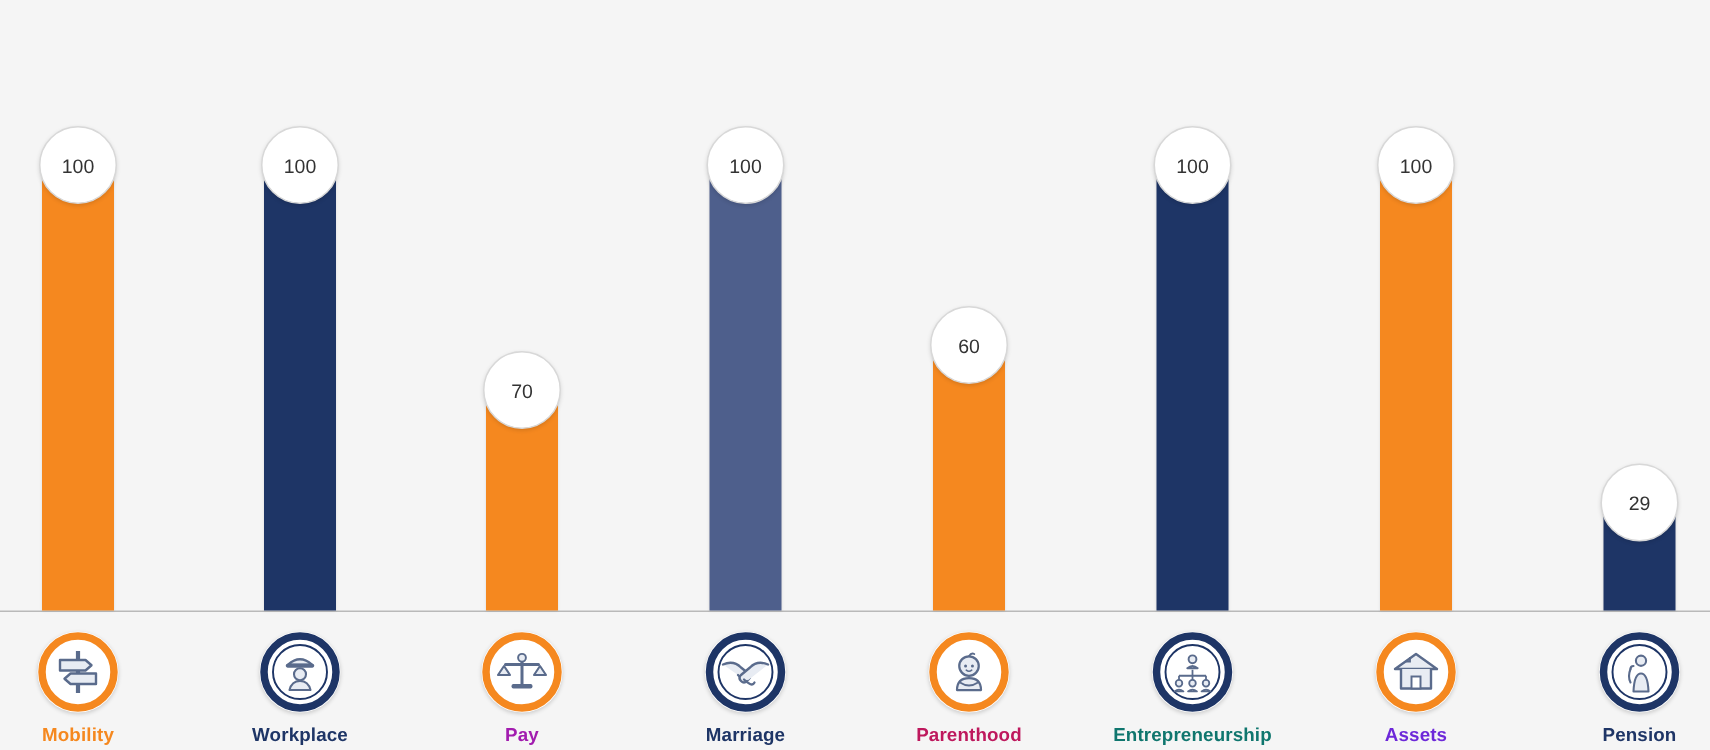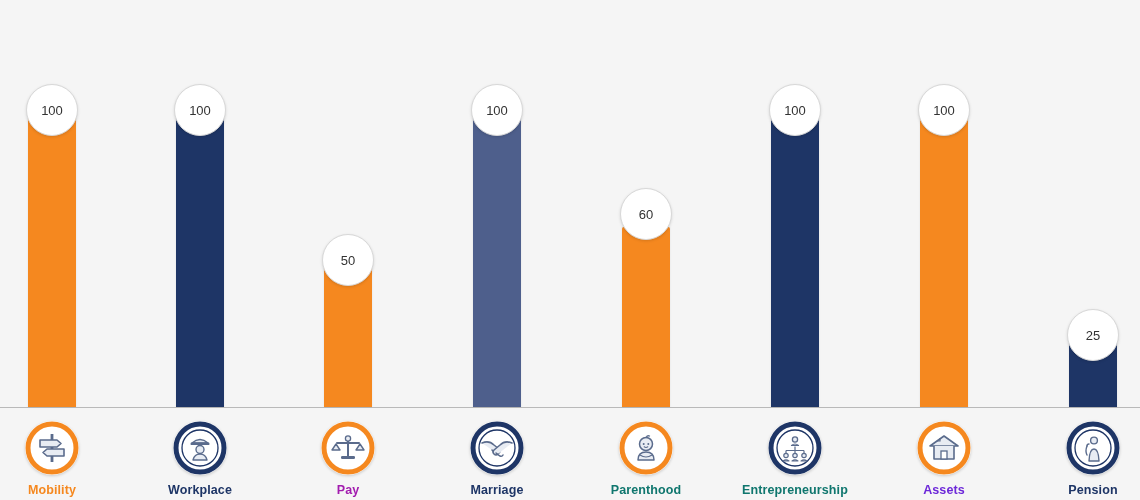--- a/index.html
+++ b/index.html
@@ -126,21 +126,21 @@
           <path d="M20 39 q1.5 -6 7 -6 q5.5 0 7 6 z" fill="#e8ecf3" stroke="#5a6b8c" stroke-width="1.4" stroke-linejoin="round"></path>
         </svg>
       </div>
     </div>
     <div class="cat-label" style="color:#1e3566;">Workplace</div>
   </div>
 
   <div class="col" style="left:274px;">
     <div class="bar" style="top: 257px; height: 150px; background: rgb(245, 136, 31);"></div>
     <div class="bubble" style="top: 234px;">
-      <span>50</span>
+      <span>70</span>
     </div>
     <div class="icon-wrap">
       <div class="icon-ring">
         <svg width="54" height="54" viewBox="0 0 54 54">
           <circle cx="27" cy="27" r="24" fill="#fff" stroke="#f5881f" stroke-width="5"></circle>
           <rect x="26" y="19" width="2" height="18" fill="#5a6b8c"></rect>
           <rect x="15" y="21" width="24" height="2" rx="1" fill="#5a6b8c"></rect>
           <path d="M15 23 l-4 6 h8 z" fill="#e8ecf3" stroke="#5a6b8c" stroke-width="1.4" stroke-linejoin="round"></path>
           <path d="M39 23 l-4 6 h8 z" fill="#e8ecf3" stroke="#5a6b8c" stroke-width="1.4" stroke-linejoin="round"></path>
           <rect x="20" y="35" width="14" height="3" rx="1.3" fill="#5a6b8c"></rect>
@@ -165,38 +165,38 @@
           <path d="M42 22 q-7 -3 -12 2 l-6 5 q-2 2 0 4 q2 2 4 0" fill="#e8ecf3" stroke="#5a6b8c" stroke-width="1.6" stroke-linejoin="round" stroke-linecap="round"></path>
           <path d="M26 32 q2 2 4 3 q2 1 3 -1" fill="none" stroke="#5a6b8c" stroke-width="1.5" stroke-linecap="round"></path>
         </svg>
       </div>
     </div>
     <div class="cat-label" style="color:#1e3566;text-align:center;">Marriage</div>
   </div>
 
   <div class="col" style="left:572px;">
     <div class="bar" style="top: 227px; height: 180px; background: rgb(245, 136, 31);"></div>
-    <div class="bubble" style="top: 188px;">
+    <div class="bubble" style="top: 204px;">
       <span>60</span>
     </div>
     <div class="icon-wrap">
       <div class="icon-ring">
         <svg width="54" height="54" viewBox="0 0 54 54">
           <circle cx="27" cy="27" r="24" fill="#fff" stroke="#f5881f" stroke-width="5"></circle>
           <circle cx="27" cy="23" r="6.5" fill="#e8ecf3" stroke="#5a6b8c" stroke-width="1.5"></circle>
           <circle cx="24.7" cy="23" r="1" fill="#5a6b8c"></circle>
           <circle cx="29.3" cy="23" r="1" fill="#5a6b8c"></circle>
           <path d="M25.2 25.8 q1.8 1.4 3.6 0" fill="none" stroke="#5a6b8c" stroke-width="1.1" stroke-linecap="round"></path>
           <path d="M27 16.5 q1.5 -2.5 3.5 -1.5" fill="none" stroke="#5a6b8c" stroke-width="1.3" stroke-linecap="round"></path>
           <path d="M19 39 q0 -8 8 -8 q8 0 8 8 z" fill="#e8ecf3" stroke="#5a6b8c" stroke-width="1.5" stroke-linejoin="round"></path>
           <path d="M21 34 q6 4 12 0" fill="none" stroke="#5a6b8c" stroke-width="1.2"></path>
         </svg>
       </div>
     </div>
-    <div class="cat-label" style="color:#0f766e;">Parenthood</div>
+    <div class="cat-label" style="color:#be185d;">Parenthood</div>
   </div>
 
   <div class="col" style="left:721px;">
     <div class="bar" style="top: 107px; height: 300px; background: rgb(30, 53, 102);"></div>
     <div class="bubble" style="top: 84px;">
       <span>100</span>
     </div>
     <div class="icon-wrap">
       <div class="icon-ring">
         <svg width="54" height="54" viewBox="0 0 54 54">
@@ -230,21 +230,21 @@
           <path d="M20 20 h3 v-3" fill="none" stroke="#5a6b8c" stroke-width="1.2"></path>
         </svg>
       </div>
     </div>
     <div class="cat-label" style="color:#6d28d9;">Assets</div>
   </div>
 
   <div class="col" style="left:1019px;">
     <div class="bar" style="top: 332px; height: 75px; background: rgb(30, 53, 102);"></div>
     <div class="bubble" style="top: 309px;">
-      <span>25</span>
+      <span>29</span>
     </div>
     <div class="icon-wrap">
       <div class="icon-ring">
         <svg width="54" height="54" viewBox="0 0 54 54">
           <circle cx="27" cy="27" r="24" fill="#fff" stroke="#1e3566" stroke-width="5"></circle>
           <circle cx="27" cy="27" r="18" fill="none" stroke="#1e3566" stroke-width="1.3"></circle>
           <circle cx="28" cy="19.5" r="3.4" fill="#e8ecf3" stroke="#5a6b8c" stroke-width="1.4"></circle>
           <path d="M23 40 q0.5 -12 5 -12 q4.5 0 5 12 z" fill="#e8ecf3" stroke="#5a6b8c" stroke-width="1.4" stroke-linejoin="round"></path>
           <path d="M21 25 q-2 5 0 9" fill="none" stroke="#5a6b8c" stroke-width="1.4" stroke-linecap="round"></path>
           <path d="M21 25 q0 -2 2 -2" fill="none" stroke="#5a6b8c" stroke-width="1.4" stroke-linecap="round"></path>

